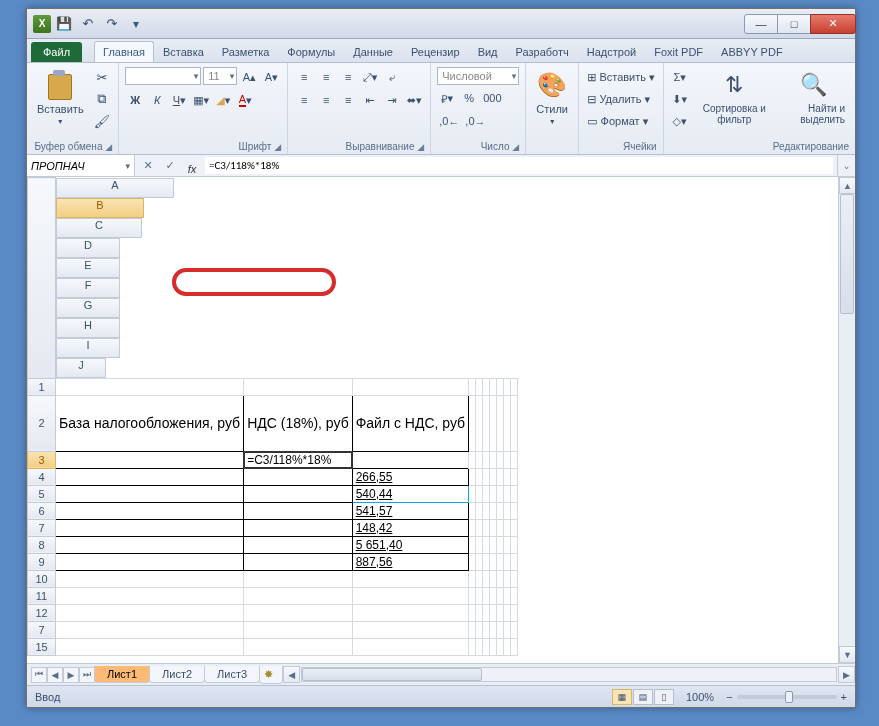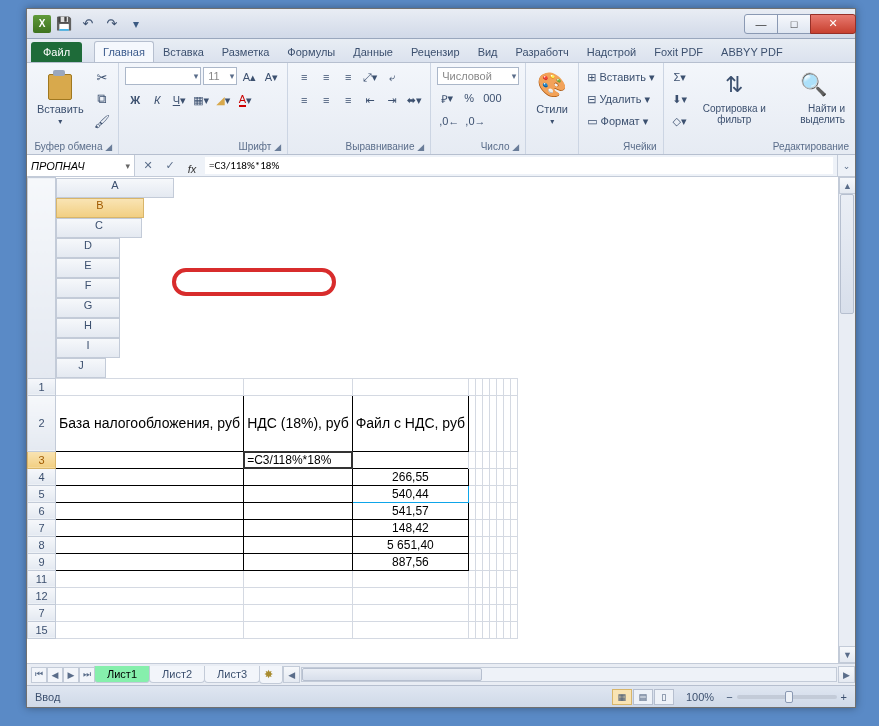--- a/index.html
+++ b/index.html
@@ -45,35 +45,35 @@
 .sheet-area { flex:1; display:flex; overflow:hidden; position:relative; }
 .grid { flex:1; overflow:hidden; background:#fff; position:relative; }
 table.sg { border-collapse:collapse; font-size:12px; font-family:Calibri,Arial,sans-serif; color:#000; }
 .sg th { background: linear-gradient(#f6f8fb,#e4e9f1); border:1px solid #c3cbd8; font-weight:normal; color:#3c506f; font-size:11px; }
 .sg th.col { height:20px; }
 .sg th.row { width:28px; }
 .sg td { border:1px solid #d4d9e2; height:17px; padding:0 3px; }
 .sg th.corner { width:28px; height:20px; }
 .colA { width:118px;} .colB{width:88px;} .colC{width:86px;} .colD{width:64px;} .colE{width:64px;} .colF{width:64px;} .colG{width:64px;} .colH{width:64px;} .colI{width:64px;} .colJ{width:50px;}
 .hdr-cell { text-align:center; vertical-align:middle; font-size:14px; line-height:1.2; }
-td.num { text-align:center; }
+td.num { text-align:left;text-decoration:underline; }
 .row2 { height:56px !important; }
 .sg th.row.selh, .sg th.col.selh { background: linear-gradient(#f9e4b4,#f2cf82); color:#a05a00; border-color:#d8b56a; }
 .editing-cell { position:relative; }
 .edit-box { position:absolute; inset:-1px; border:2px solid #333; background:#fff; display:flex; align-items:center; padding:0 2px; font-size:12px; white-space:nowrap; overflow:visible; z-index:5;}
 .red-oval { position:absolute; border:4px solid #d82c2c; border-radius:18px; pointer-events:none; box-shadow:0 0 0 1px rgba(255,255,255,.4) inset; }
 .vscroll { width:17px; background:#e9edf4; border-left:1px solid #c3cbd8; display:flex; flex-direction:column; }
 .vscroll .arr, .hscroll .arr { height:17px; width:17px; display:flex; align-items:center; justify-content:center; font-size:9px; color:#5a6d8a; background:linear-gradient(#f6f8fb,#e4e9f1); border:1px solid #c3cbd8; }
 .vscroll .track { flex:1; position:relative; }
 .vscroll .thumb { position:absolute; top:0; left:1px; right:1px; height:120px; background:linear-gradient(#eaeef5,#d8dfeb); border:1px solid #b6bfcf; border-radius:2px;}
 .bottom { height:22px; display:flex; border-top:1px solid #c3cbd8; background:#e9edf4; }
 .sheet-tabs { display:flex; align-items:center; padding-left:4px; gap:0; font-size:11px; }
 .nav-arr { width:16px; height:16px; display:flex; align-items:center; justify-content:center; font-size:9px; color:#5a6d8a; border:1px solid #c3cbd8; background:#f2f5fa; }
 .stab { padding:2px 12px; background:#f2f5fa; border:1px solid #c3cbd8; border-top:none; border-radius:0 0 4px 4px; margin-left:-1px; color:#3c506f; }
-.stab.active { background:#86efac; color:#000; font-weight:normal; }
+.stab.active { background:#fdba74; color:#000; font-weight:normal; }
 .stab.new { width:24px; padding:2px 4px; color:#a88b2f; }
 .hscroll { flex:1; display:flex; align-items:center; }
 .hscroll .track { flex:1; height:15px; border:1px solid #c3cbd8; background:#eef2f8; position:relative; margin:0 1px;}
 .hscroll .thumb { position:absolute; left:0; top:0; bottom:0; width:180px; background:linear-gradient(#eaeef5,#d8dfeb); border:1px solid #b6bfcf; border-radius:2px;}
 .status { height:22px; background: linear-gradient(#dfe6f1,#cfd9e8); border-top:1px solid #b6bfcf; display:flex; align-items:center; font-size:11px; color:#3c506f; padding:0 8px; gap:12px; }
 .status .spacer { flex:1; }
 .viewbtns { display:flex; gap:1px; }
 .viewbtn { width:20px; height:16px; border:1px solid #b6bfcf; background:#eef2f8; display:flex; align-items:center; justify-content:center; font-size:9px;}
 .viewbtn.active { background:#f9e4b4; border-color:#d8b56a;}
 .zoom { display:flex; align-items:center; gap:4px; }
@@ -454,20 +454,33 @@
               <td class="num" style="border:1px solid #000;">887,56</td>
               <td></td>
               <td></td>
               <td></td>
               <td></td>
               <td></td>
               <td></td>
               <td></td>
             </tr>
             <tr>
+              <th class="row">10</th>
+              <td></td>
+              <td></td>
+              <td></td>
+              <td></td>
+              <td></td>
+              <td></td>
+              <td></td>
+              <td></td>
+              <td></td>
+              <td></td>
+            </tr>
+            <tr>
               <th class="row">11</th>
               <td></td>
               <td></td>
               <td></td>
               <td></td>
               <td></td>
               <td></td>
               <td></td>
               <td></td>
               <td></td>

